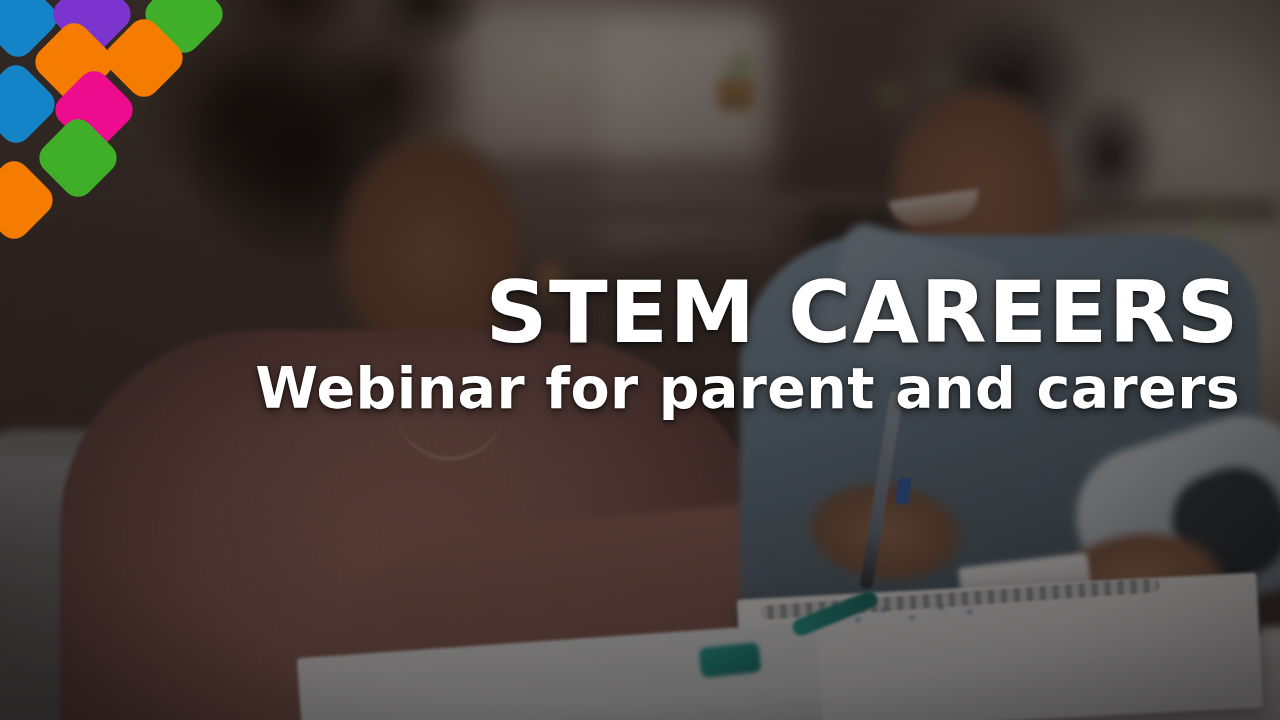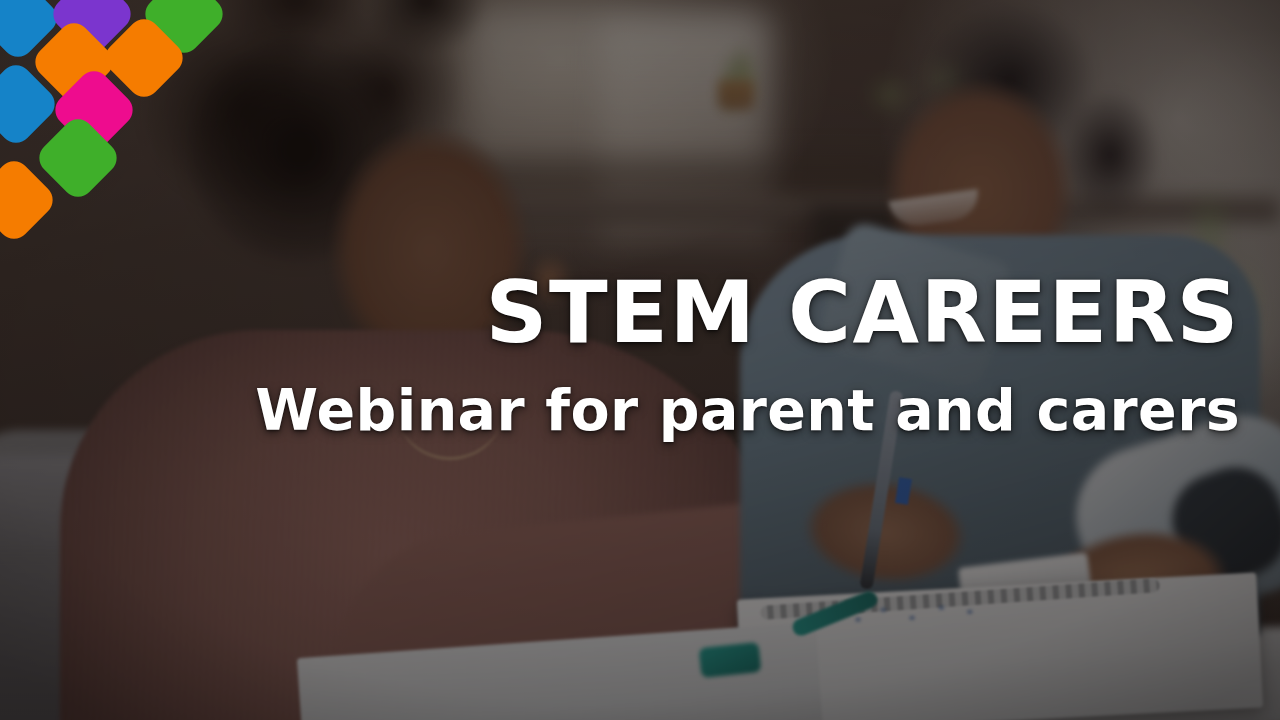--- a/index.html
+++ b/index.html
@@ -347,21 +347,20 @@
   .title {
     font-family:"DejaVu Sans", sans-serif;
     font-weight:700;
     font-size:86px;
     line-height:1.04;
     letter-spacing:1.5px;
     color:#ffffff;
     text-shadow:0 3px 10px rgba(0,0,0,.55), 0 1px 3px rgba(0,0,0,.6);
   }
   .subtitle {
-    margin-top:22px;
     font-family:"DejaVu Sans", sans-serif;
     font-weight:700;
     font-size:57px;
     line-height:1.12;
     letter-spacing:.4px;
     color:#ffffff;
     text-shadow:0 3px 10px rgba(0,0,0,.55), 0 1px 3px rgba(0,0,0,.6);
   }
 </style>
 </head>

